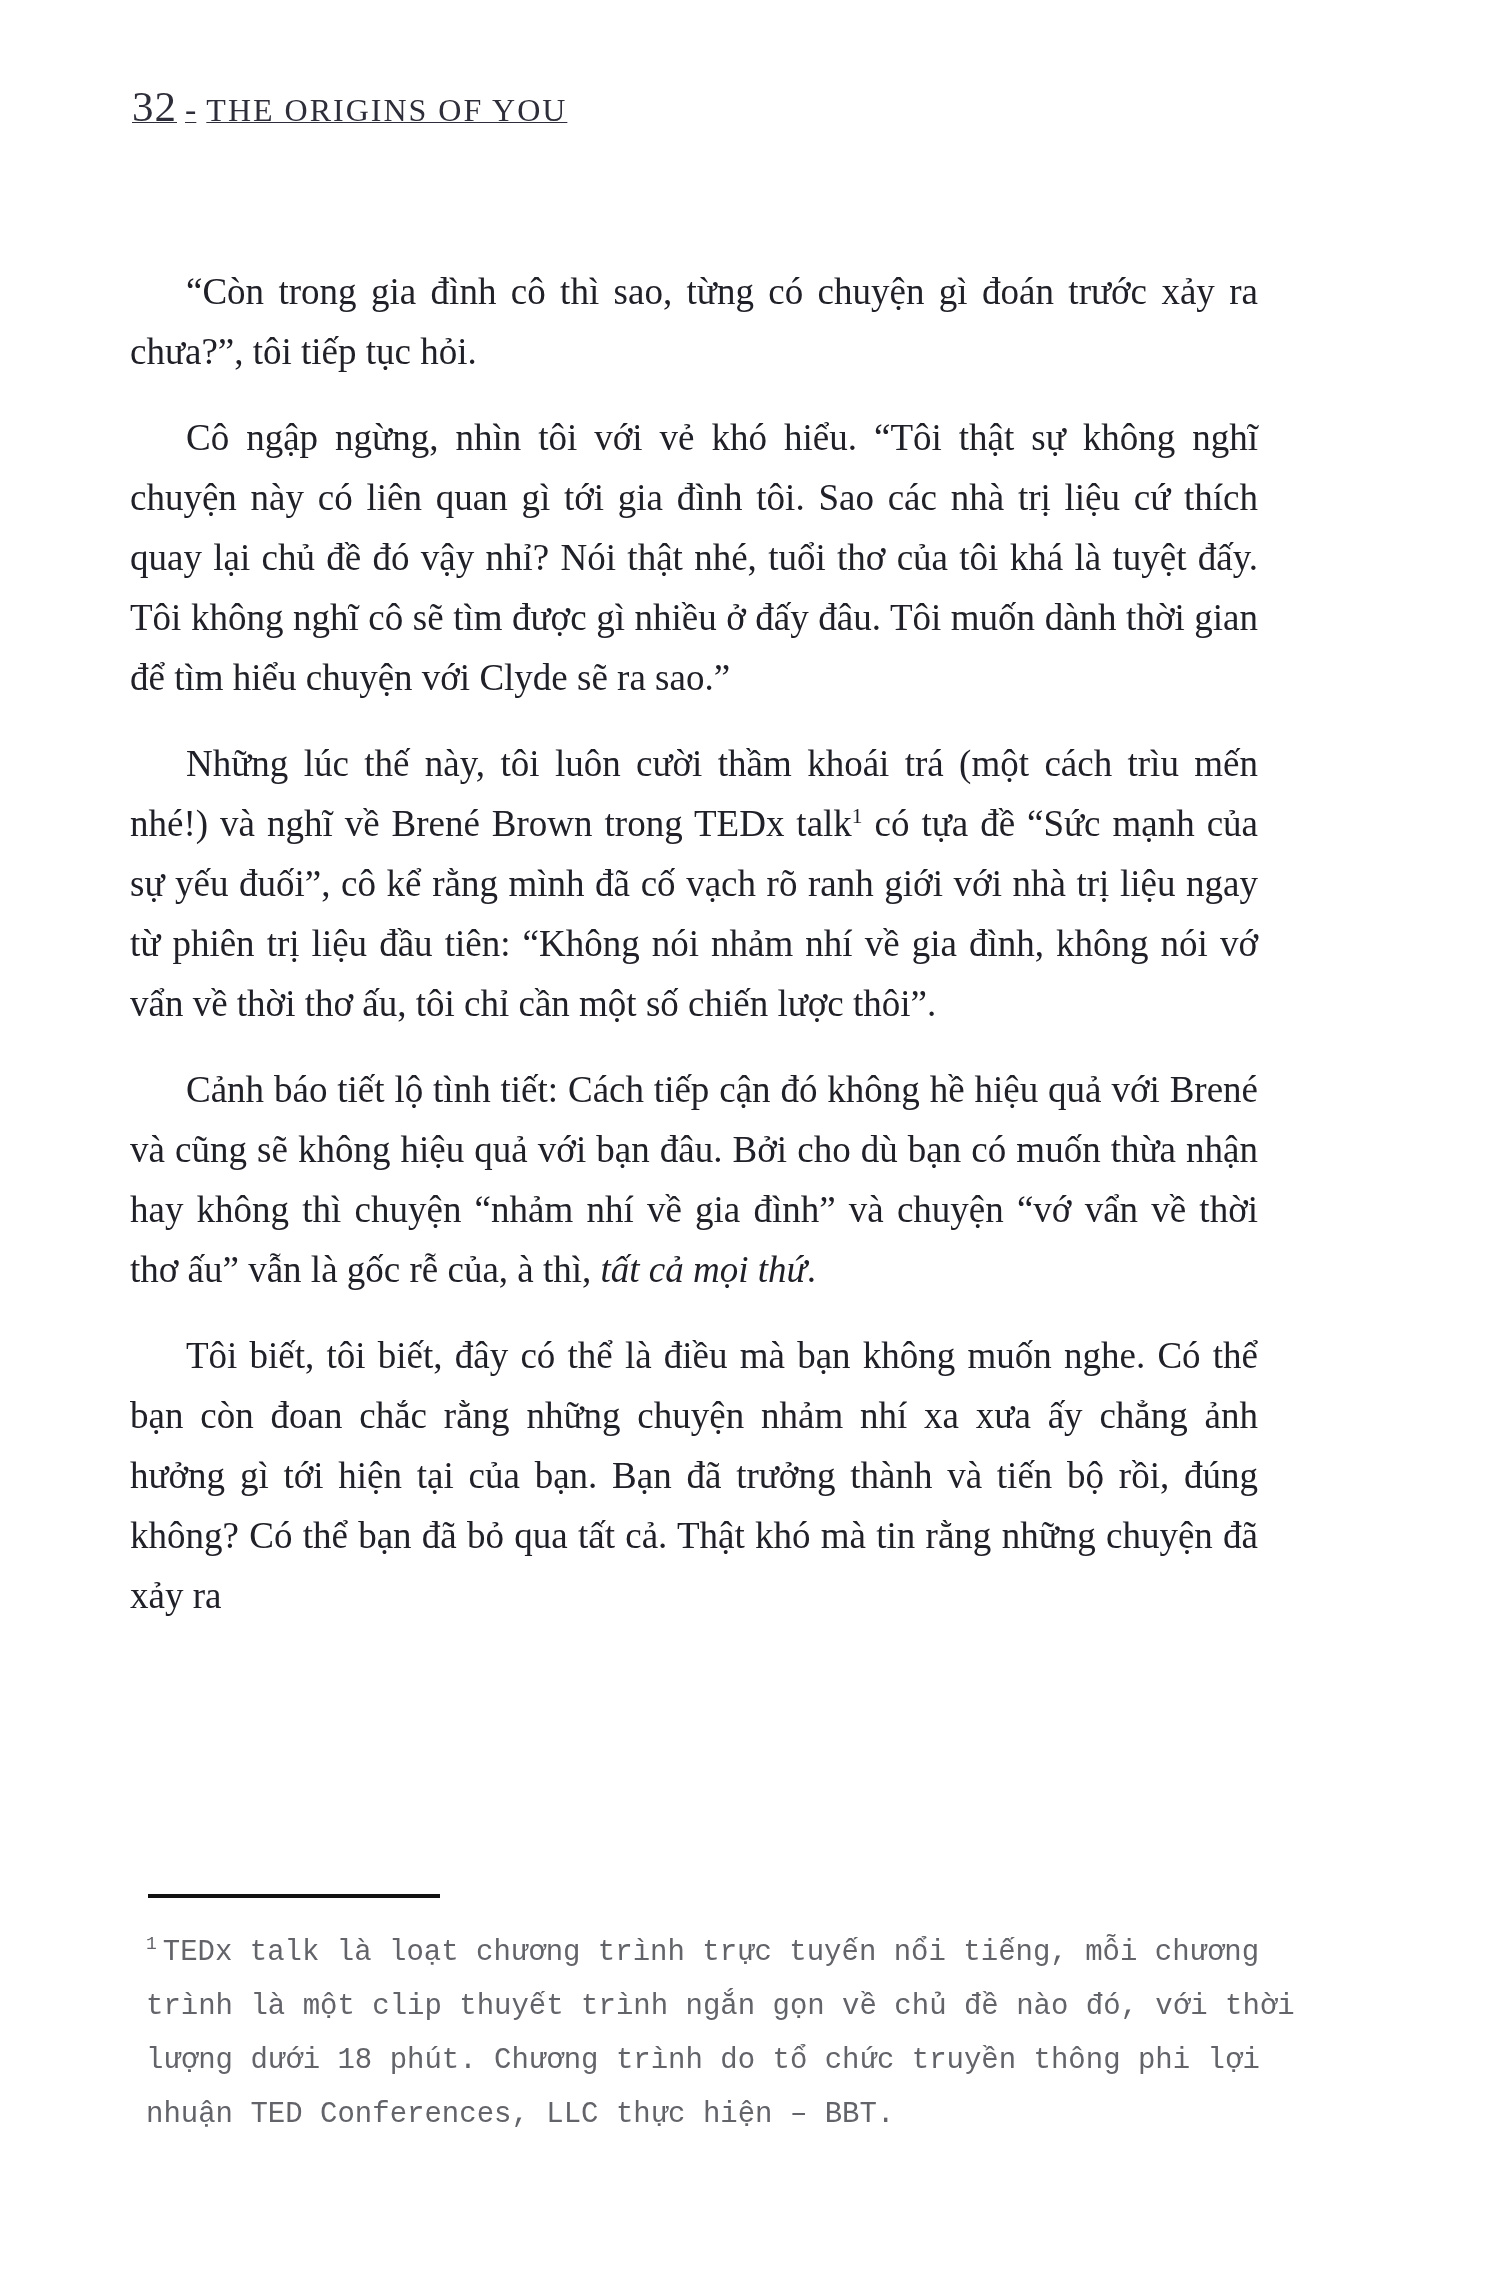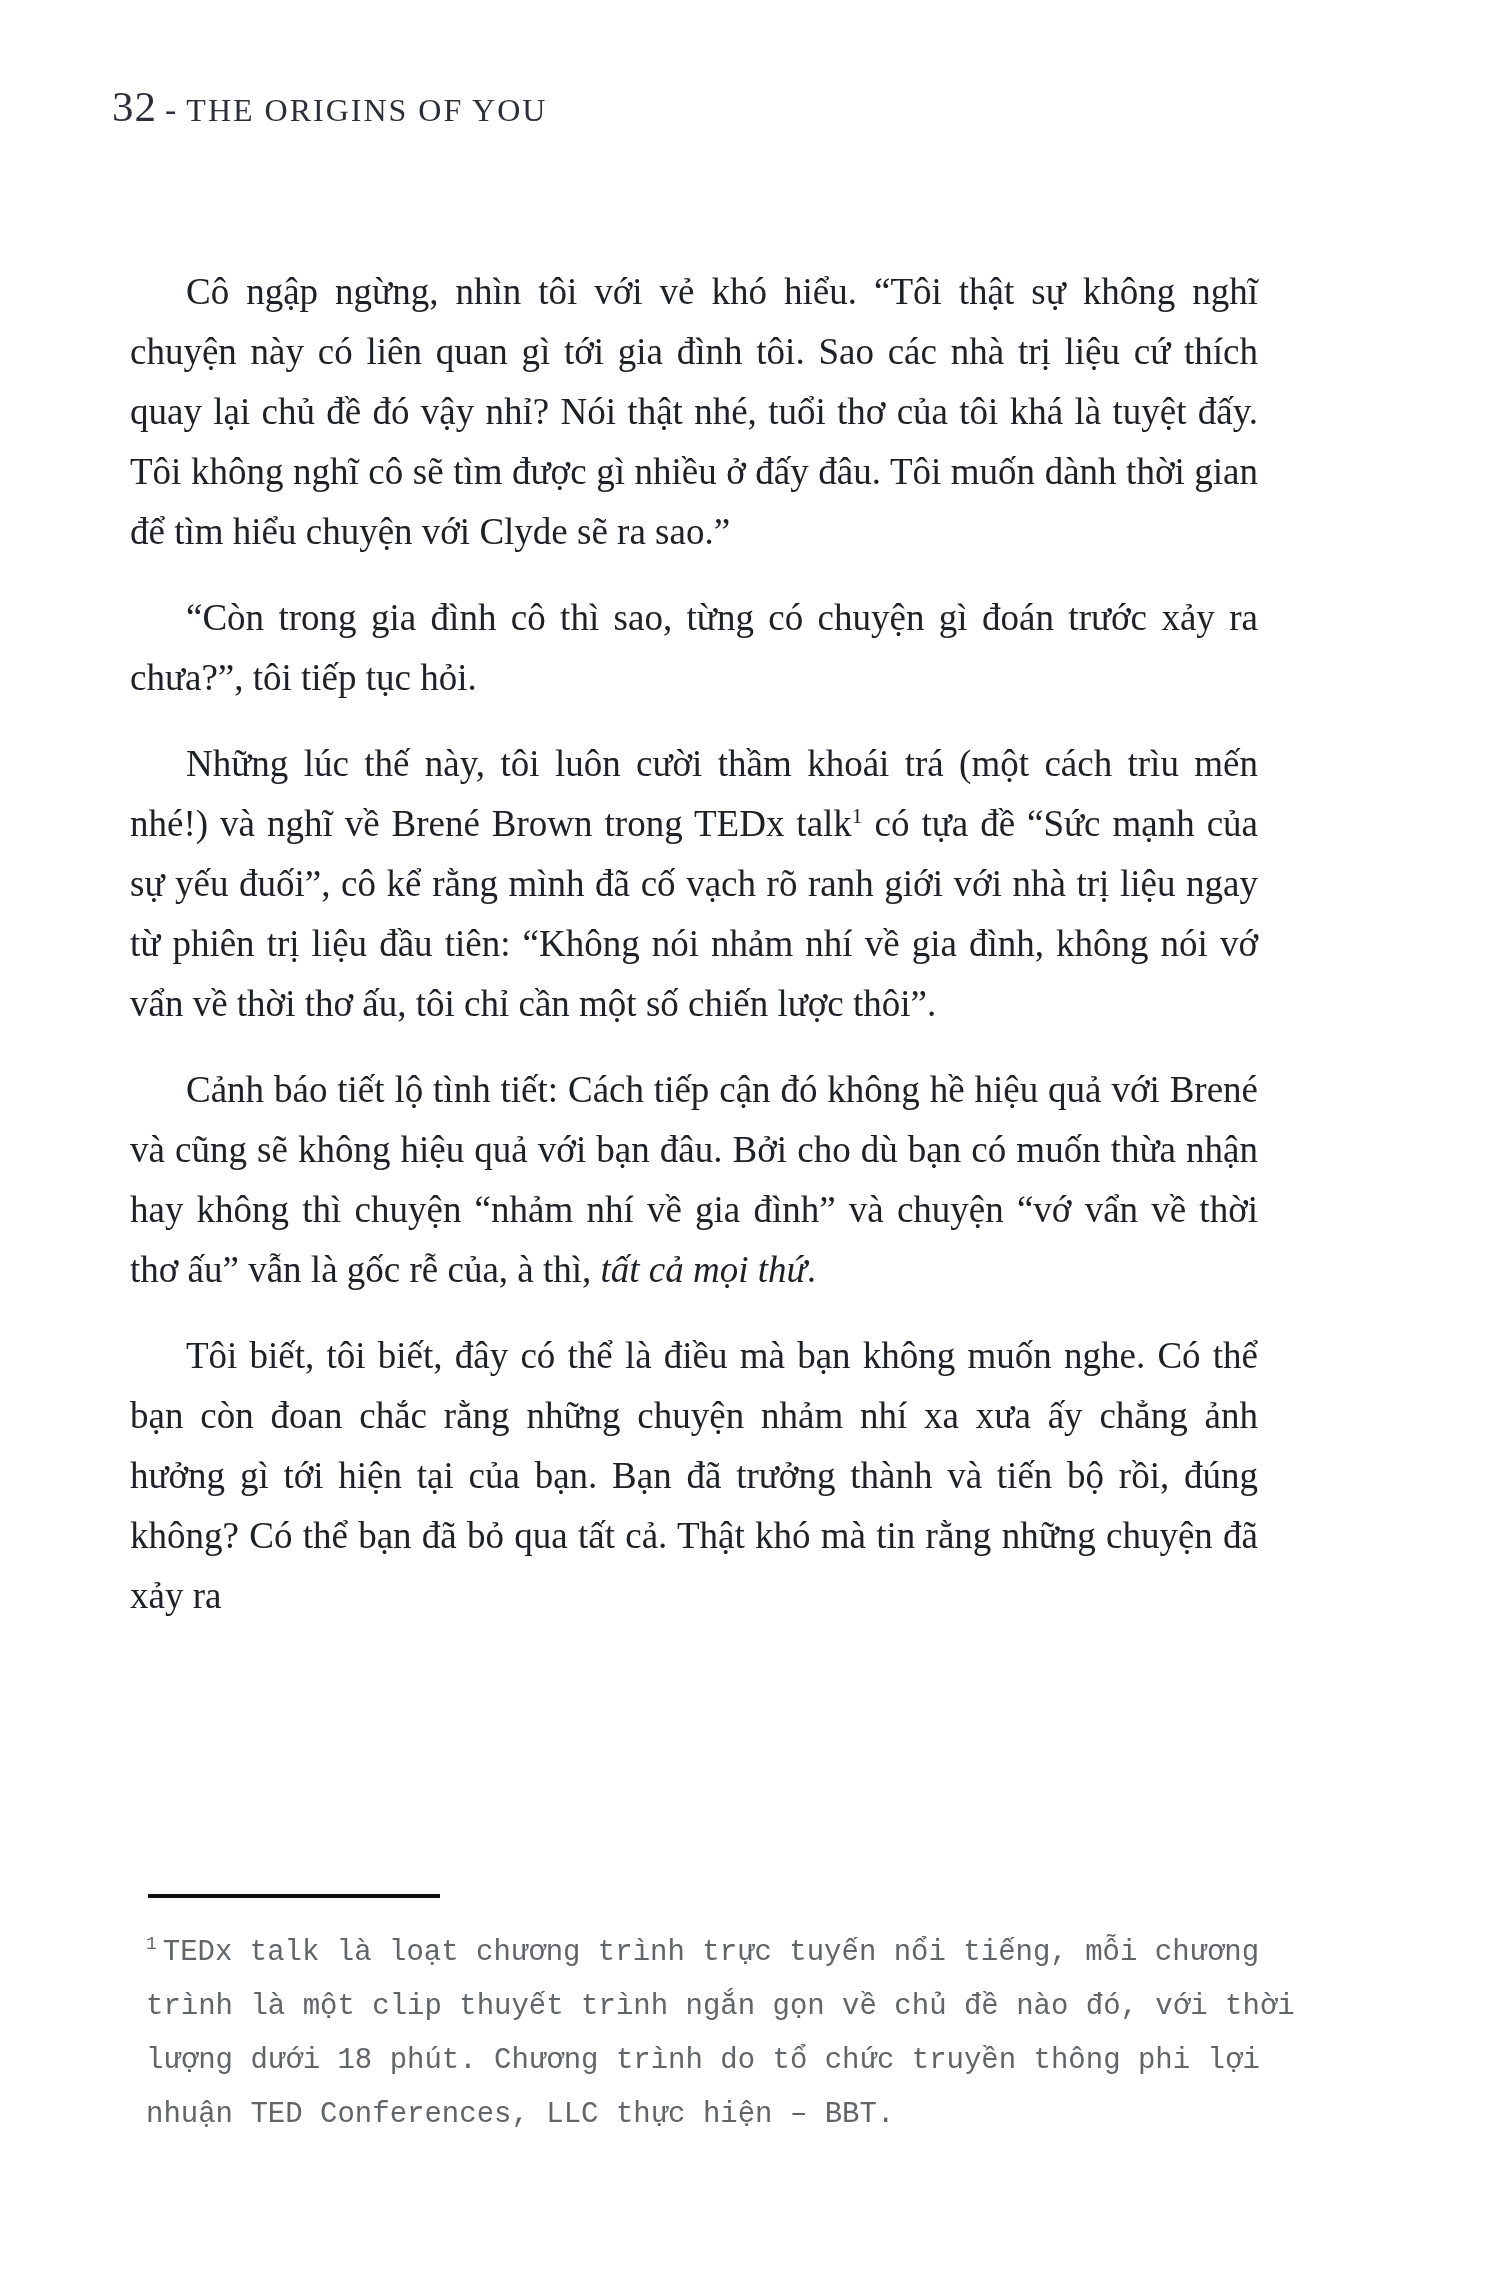--- a/index.html
+++ b/index.html
@@ -17,23 +17,24 @@
     -webkit-font-smoothing:antialiased;
   }
   .page{
     position:relative;
     width:1499px;height:2280px;
     overflow:hidden;
     background:var(--bg);
   }
   .header{
     position:absolute;
-    top:82px;left:112px;
+    top:82px;left:132px;
     color:var(--header-ink);
     white-space:nowrap;
+    text-decoration:underline;
   }
   .header .page-num{
     font-size:43px;
     letter-spacing:1px;
   }
   .header .sep{
     font-size:34px;
     margin:0 10px 0 8px;
   }
   .header .title{
@@ -87,22 +88,22 @@
 </head>
 <body>
 
 <div class="page">
 
   <div class="header">
     <span class="page-num">32</span><span class="sep">-</span><span class="title">THE ORIGINS OF YOU</span>
   </div>
 
   <div class="body-text">
+      <p><span>“Còn trong gia đình cô thì sao, từng có chuyện gì đoán trước xảy ra chưa?”, tôi tiếp tục hỏi.</span></p>
       <p><span>Cô ngập ngừng, nhìn tôi với vẻ khó hiểu. “Tôi thật sự không nghĩ chuyện này có liên quan gì tới gia đình tôi. Sao các nhà trị liệu cứ thích quay lại chủ đề đó vậy nhỉ? Nói thật nhé, tuổi thơ của tôi khá là tuyệt đấy. Tôi không nghĩ cô sẽ tìm được gì nhiều ở đấy đâu. Tôi muốn dành thời gian để tìm hiểu chuyện với Clyde sẽ ra sao.”</span></p>
-      <p><span>“Còn trong gia đình cô thì sao, từng có chuyện gì đoán trước xảy ra chưa?”, tôi tiếp tục hỏi.</span></p>
       <p><span>Những lúc thế này, tôi luôn cười thầm khoái trá (một cách trìu mến nhé!) và nghĩ về Brené Brown trong TEDx talk</span><sup>1</sup><span> có tựa đề “Sức mạnh của sự yếu đuối”, cô kể rằng mình đã cố vạch rõ ranh giới với nhà trị liệu ngay từ phiên trị liệu đầu tiên: “Không nói nhảm nhí về gia đình, không nói vớ vẩn về thời thơ ấu, tôi chỉ cần một số chiến lược thôi”.</span></p>
       <p><span>Cảnh báo tiết lộ tình tiết: Cách tiếp cận đó không hề hiệu quả với Brené và cũng sẽ không hiệu quả với bạn đâu. Bởi cho dù bạn có muốn thừa nhận hay không thì chuyện “nhảm nhí về gia đình” và chuyện “vớ vẩn về thời thơ ấu” vẫn là gốc rễ của, à thì, </span><i>tất cả mọi thứ</i><span>.</span></p>
       <p><span>Tôi biết, tôi biết, đây có thể là điều mà bạn không muốn nghe. Có thể bạn còn đoan chắc rằng những chuyện nhảm nhí xa xưa ấy chẳng ảnh hưởng gì tới hiện tại của bạn. Bạn đã trưởng thành và tiến bộ rồi, đúng không? Có thể bạn đã bỏ qua tất cả. Thật khó mà tin rằng những chuyện đã xảy ra</span></p>
     </div>
 
   <div class="footnote">
     <div class="fn-rule"></div>
     <p class="fn-text"><sup>1</sup><span>TEDx talk là loạt chương trình trực tuyến nổi tiếng, mỗi chương trình là một clip thuyết trình ngắn gọn về chủ đề nào đó, với thời lượng dưới 18 phút. Chương trình do tổ chức truyền thông phi lợi nhuận TED Conferences, LLC thực hiện – BBT.</span></p>
   </div>
 

